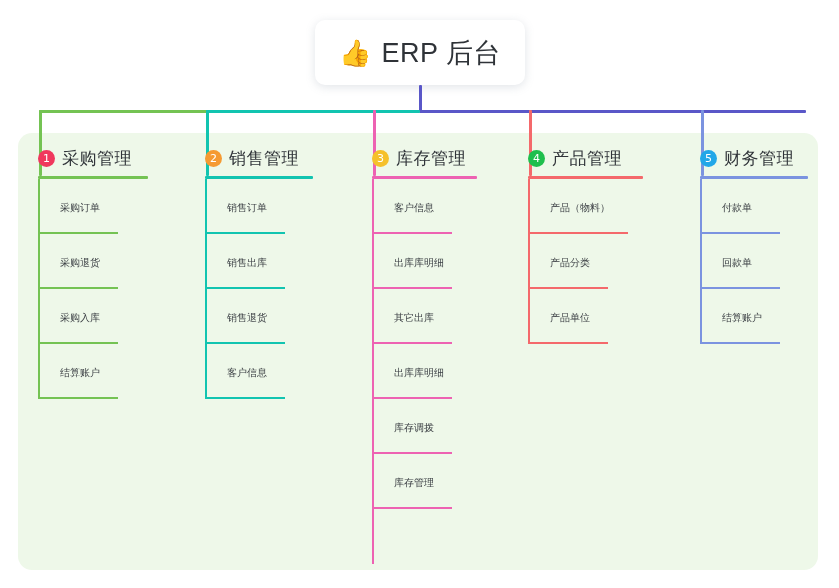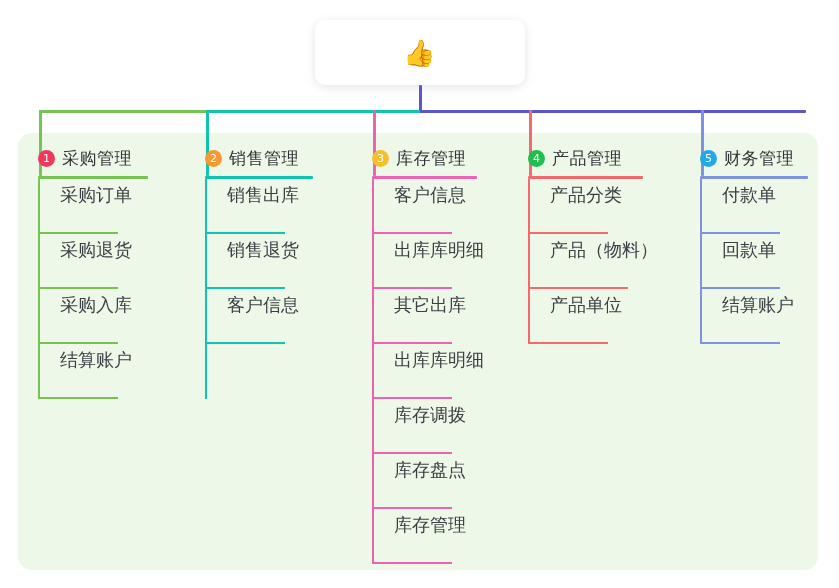--- a/index.html
+++ b/index.html
@@ -43,34 +43,35 @@
     flex:none;font-family:"DejaVu Sans",sans-serif;
   }
   .col-title{font-size:17px;color:#2f3338;letter-spacing:.5px;}
   .col-rule{height:3px;border-radius:1px;margin-top:6px;}
 
   
   .leaves{position:relative;margin-top:0;}
   .spine{position:absolute;left:0;top:0;width:2px;}
   .leaf{position:relative;height:55px;}
   .leaf-text{
-    position:absolute;left:22px;bottom:27px;
-    font-size:18px;color:#3b3f44;white-space:nowrap;
+    position:absolute;left:22px;bottom:19px;
+    font-size:10px;color:#3b3f44;white-space:nowrap;
   }
   .leaf-rule{position:absolute;left:0;bottom:0;height:2px;}
 </style>
 </head>
 <body>
 
 <div id="stage">
 
   <div class="panel"></div>
 
   <div class="root-card">
     <span class="root-emoji">👍</span>
+    <span class="root-title">ERP 后台</span>
   </div>
 
   <div id="connectors">
       <div class="vline" style="left: 419px; top: 85px; height: 28px; background: rgb(90, 87, 200);"></div>
       <div class="hline" style="left: 39px; top: 110px; width: 168px; background: rgb(116, 195, 83);"></div>
       <div class="hline" style="left: 206px; top: 110px; width: 214px; background: rgb(18, 196, 176);"></div>
       <div class="hline" style="left: 420px; top: 110px; width: 386px; background: rgb(90, 87, 200);"></div>
       <div class="vline" style="left: 39px; top: 110px; height: 66px; background: rgb(116, 195, 83);"></div>
       <div class="vline" style="left: 206px; top: 110px; height: 66px; background: rgb(18, 196, 176);"></div>
       <div class="vline" style="left: 373px; top: 110px; height: 66px; background: rgb(237, 98, 178);"></div>
@@ -107,20 +108,24 @@
       </div>
       <div class="col" style="left: 205px;">
         <div class="col-head">
           <span class="badge" style="background: rgb(245, 154, 50);">2</span>
           <span class="col-title">销售管理</span>
         </div>
         <div class="col-rule" style="width: 108px; background: rgb(18, 196, 176);"></div>
         <div class="leaves">
           <div class="spine" style="background: rgb(18, 196, 176); height: 220px;"></div>
           <div class="leaf">
+            <span class="leaf-text">销售订单</span>
+            <div class="leaf-rule" style="background: rgb(18, 196, 176); width: 80px;"></div>
+          </div>
+          <div class="leaf">
             <span class="leaf-text">销售出库</span>
             <div class="leaf-rule" style="background: rgb(18, 196, 176); width: 80px;"></div>
           </div>
           <div class="leaf">
             <span class="leaf-text">销售退货</span>
             <div class="leaf-rule" style="background: rgb(18, 196, 176); width: 80px;"></div>
           </div>
           <div class="leaf">
             <span class="leaf-text">客户信息</span>
             <div class="leaf-rule" style="background: rgb(18, 196, 176); width: 80px;"></div>
@@ -149,46 +154,42 @@
           </div>
           <div class="leaf">
             <span class="leaf-text">出库库明细</span>
             <div class="leaf-rule" style="background: rgb(237, 98, 178); width: 80px;"></div>
           </div>
           <div class="leaf">
             <span class="leaf-text">库存调拨</span>
             <div class="leaf-rule" style="background: rgb(237, 98, 178); width: 80px;"></div>
           </div>
           <div class="leaf">
-            <span class="leaf-text">库存盘点</span>
-            <div class="leaf-rule" style="background: rgb(237, 98, 178); width: 80px;"></div>
-          </div>
-          <div class="leaf">
             <span class="leaf-text">库存管理</span>
             <div class="leaf-rule" style="background: rgb(237, 98, 178); width: 80px;"></div>
           </div>
         </div>
       </div>
       <div class="col" style="left: 528px;">
         <div class="col-head">
           <span class="badge" style="background: rgb(31, 191, 77);">4</span>
           <span class="col-title">产品管理</span>
         </div>
         <div class="col-rule" style="width: 115px; background: rgb(244, 105, 107);"></div>
         <div class="leaves">
           <div class="spine" style="background: rgb(244, 105, 107); height: 165px;"></div>
           <div class="leaf">
+            <span class="leaf-text">产品（物料）</span>
+            <div class="leaf-rule" style="background: rgb(244, 105, 107); width: 100px;"></div>
+          </div>
+          <div class="leaf">
             <span class="leaf-text">产品分类</span>
             <div class="leaf-rule" style="background: rgb(244, 105, 107); width: 80px;"></div>
           </div>
           <div class="leaf">
-            <span class="leaf-text">产品（物料）</span>
-            <div class="leaf-rule" style="background: rgb(244, 105, 107); width: 100px;"></div>
-          </div>
-          <div class="leaf">
             <span class="leaf-text">产品单位</span>
             <div class="leaf-rule" style="background: rgb(244, 105, 107); width: 80px;"></div>
           </div>
         </div>
       </div>
       <div class="col" style="left: 700px;">
         <div class="col-head">
           <span class="badge" style="background: rgb(34, 167, 232);">5</span>
           <span class="col-title">财务管理</span>
         </div>

